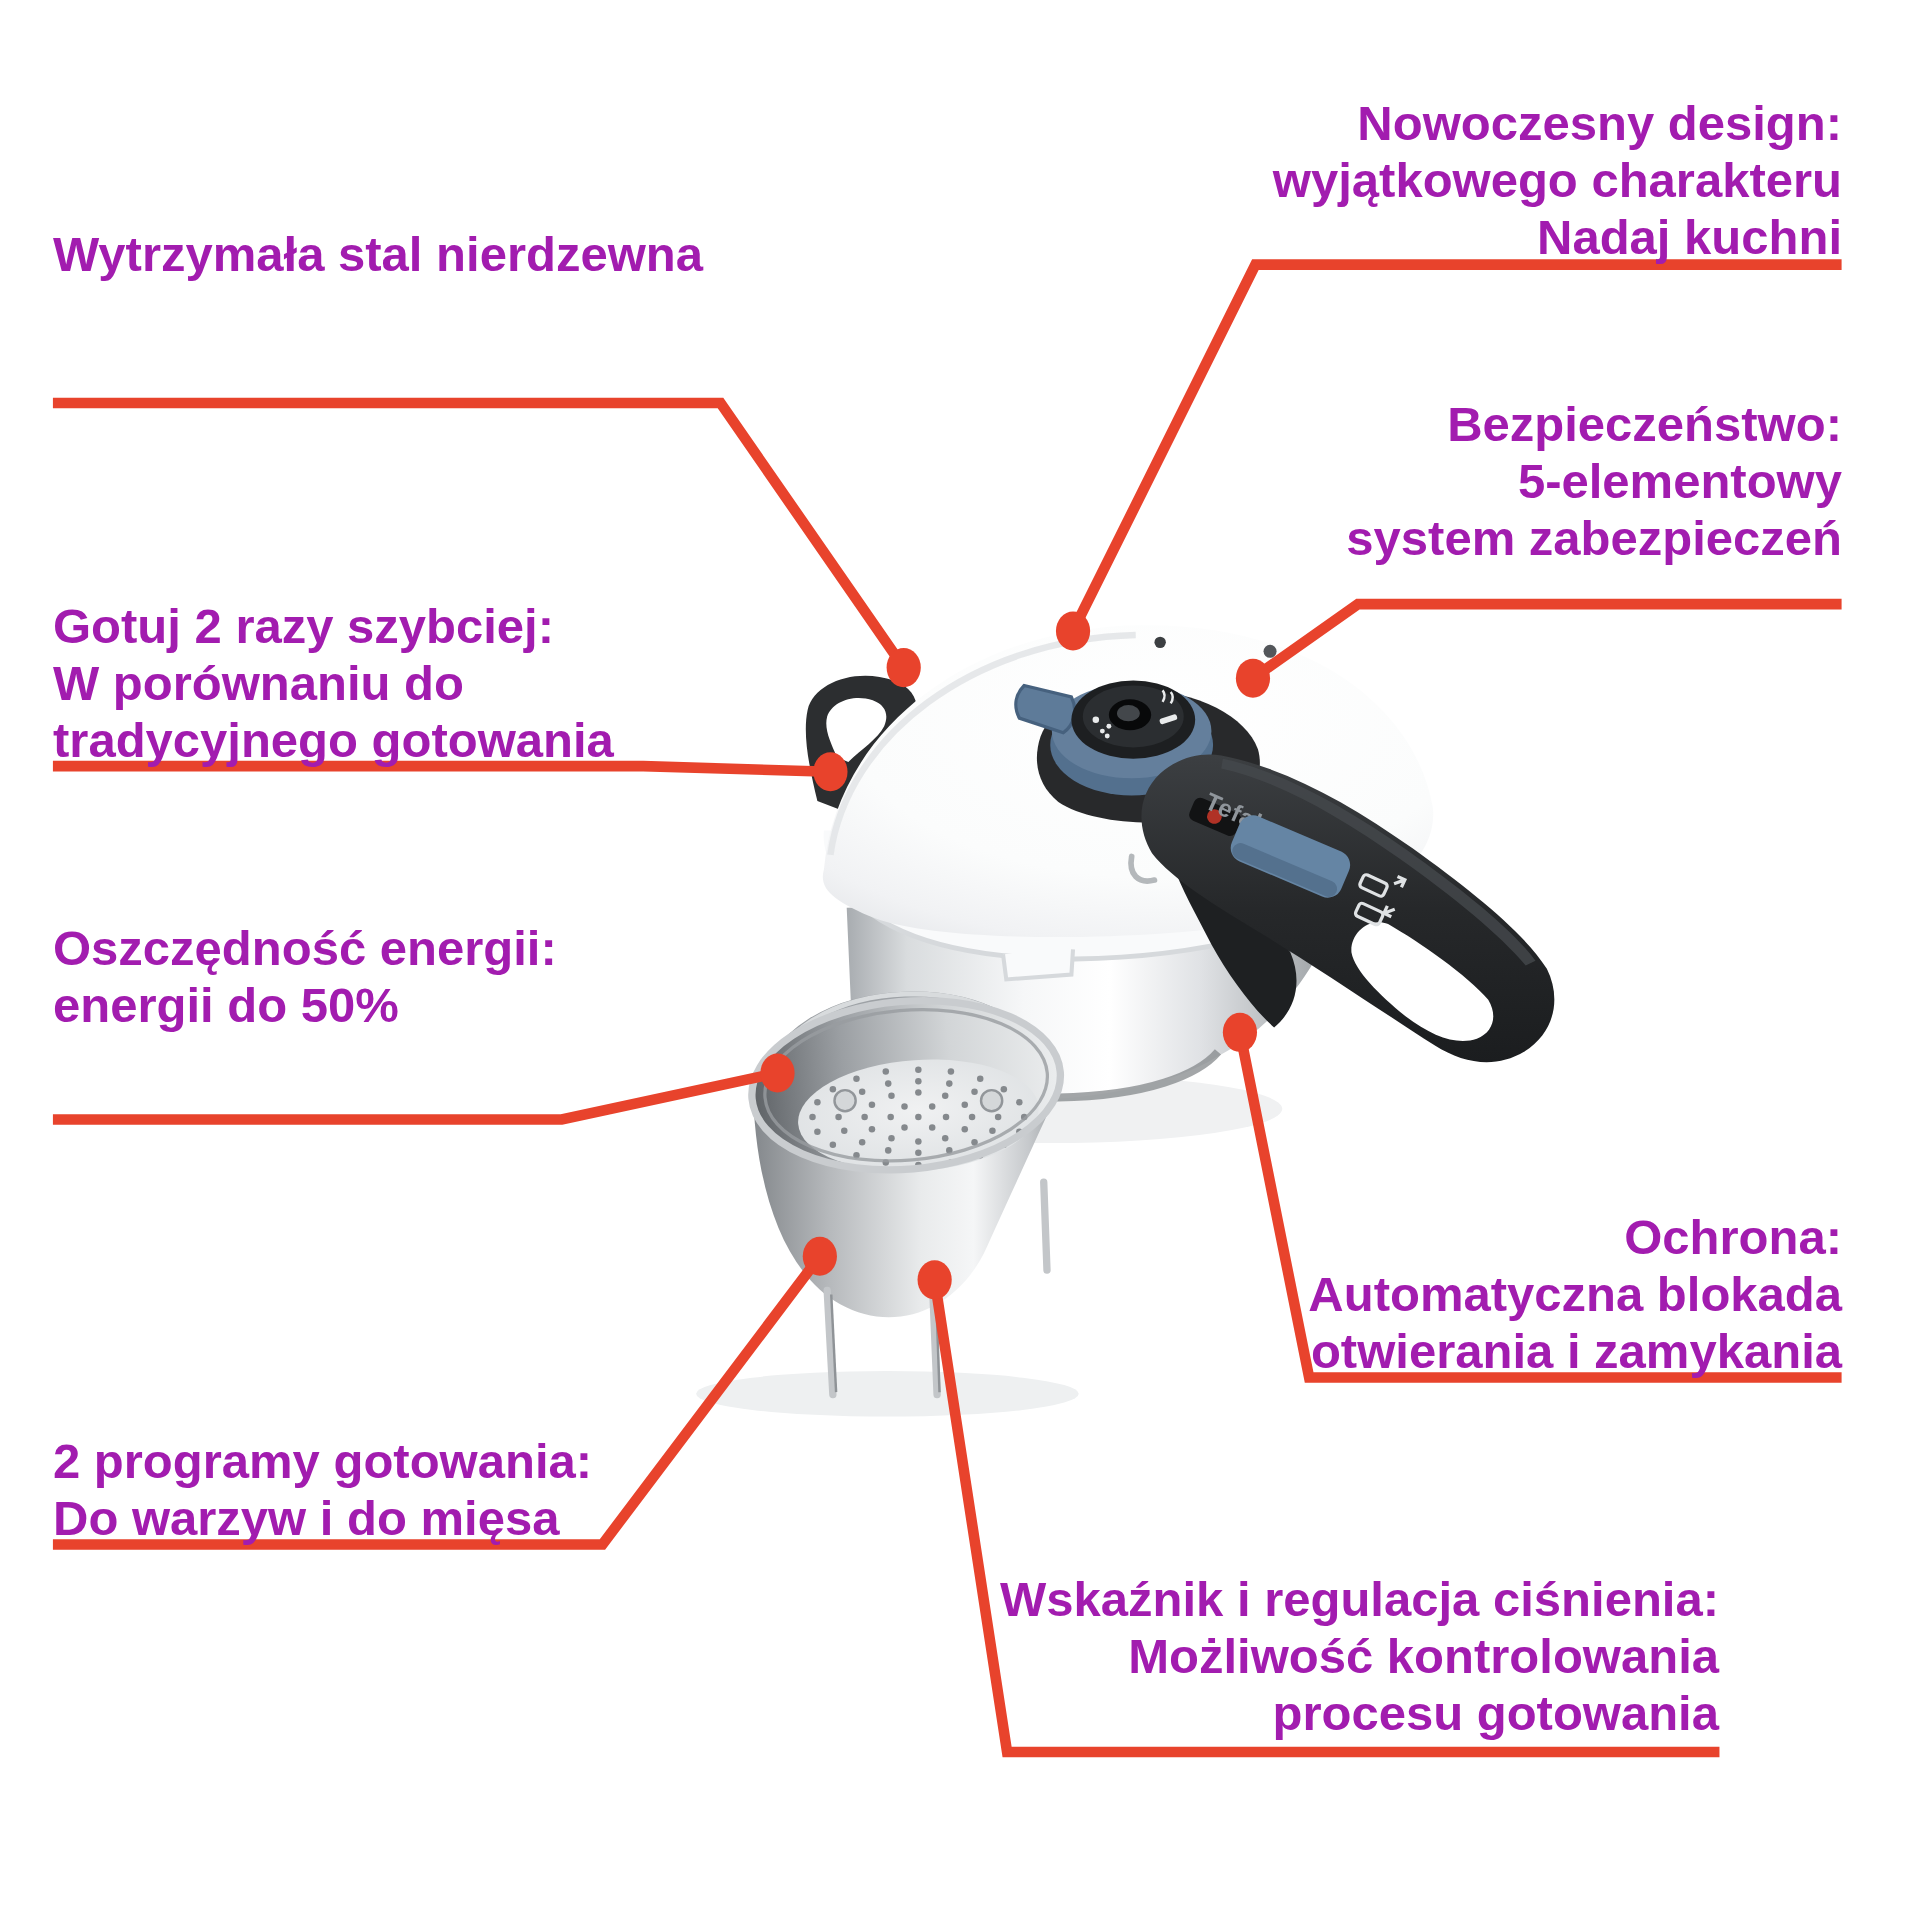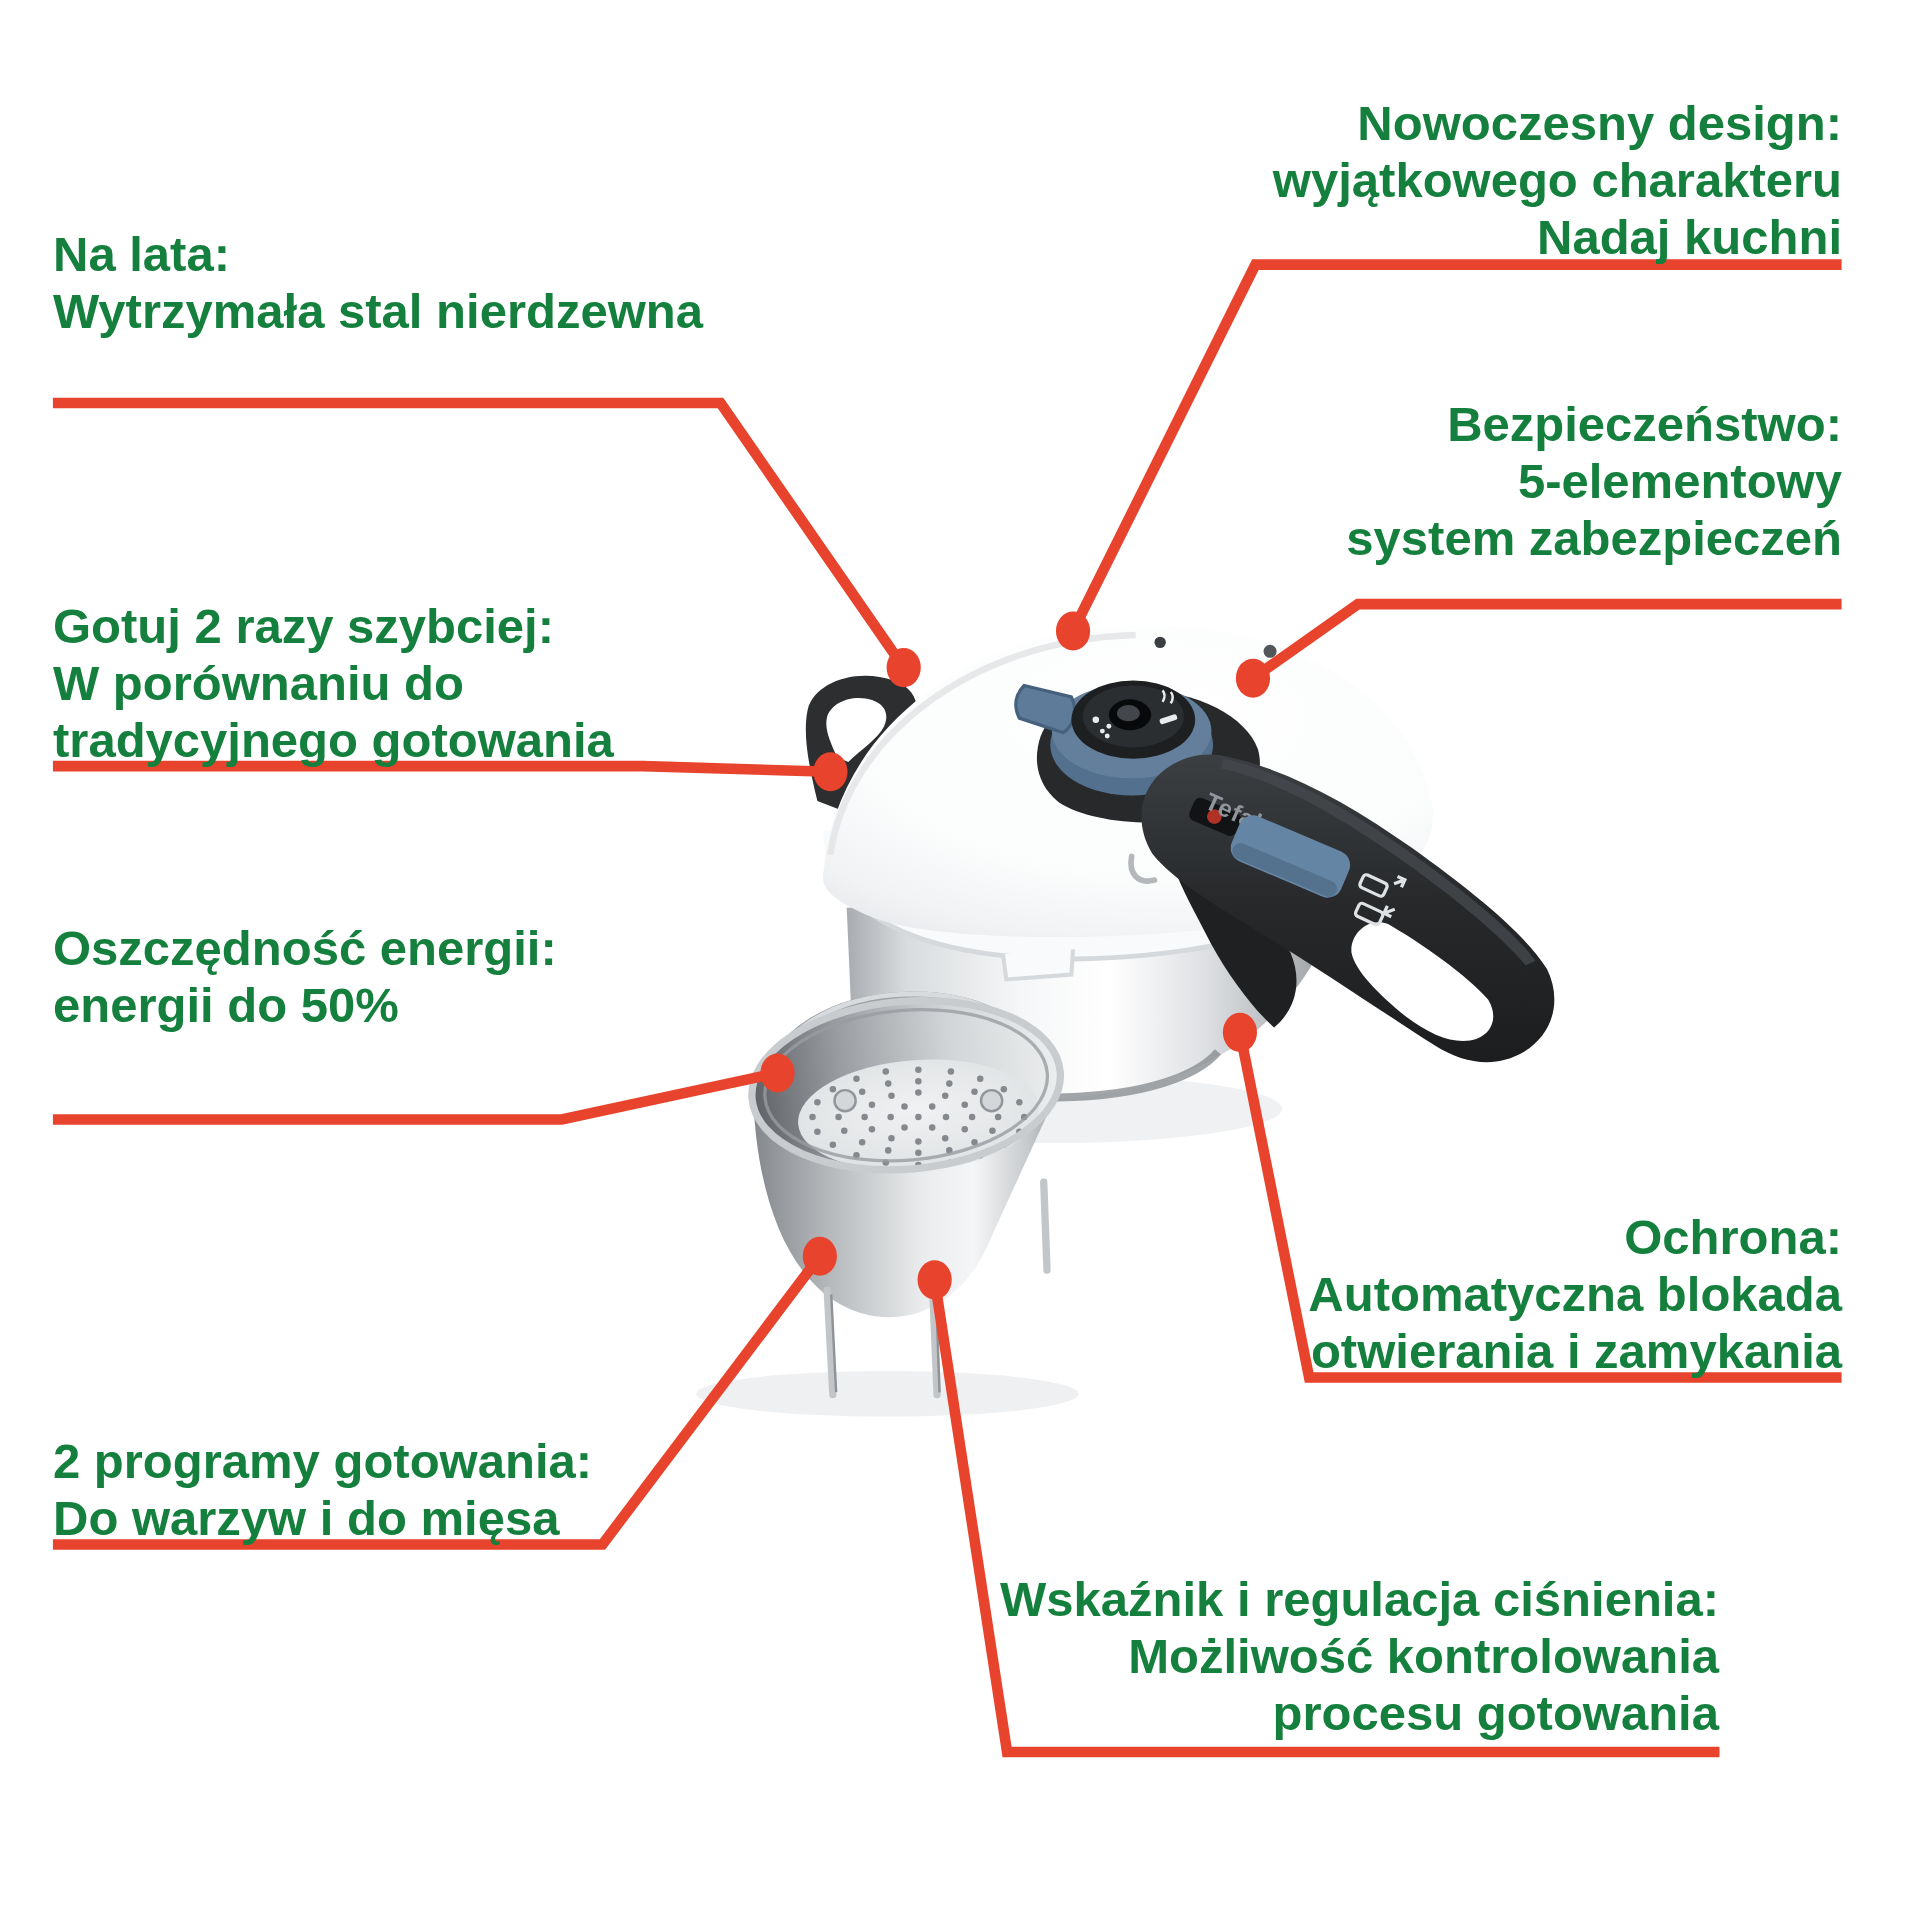--- a/index.html
+++ b/index.html
@@ -9,21 +9,21 @@
     background:#ffffff;
     font-family:"Liberation Sans", sans-serif;
     overflow:hidden;
   }
   .art{position:absolute;left:0;top:0;width:1923px;height:1923px;}
   .co{
     position:absolute;
     font-weight:bold;
     font-size:49px;
     line-height:57px;
-    color:#15803d;
+    color:#a21caf;
     white-space:nowrap;
     z-index:5;
   }
   .co.right{text-align:right;}
 </style>
 </head>
 <body>
 
 <div class="stage">
 
@@ -264,21 +264,20 @@
       <ellipse cx="1539" cy="833" rx="21" ry="24"></ellipse>
       <ellipse cx="1020" cy="948" rx="21" ry="24"></ellipse>
       <ellipse cx="955" cy="1318" rx="21" ry="24"></ellipse>
       <ellipse cx="1523" cy="1268" rx="21" ry="24"></ellipse>
       <ellipse cx="1007" cy="1543" rx="21" ry="24"></ellipse>
       <ellipse cx="1148" cy="1572" rx="21" ry="24"></ellipse>
     </g>
   </svg>
 
   <div class="co left" style="left:53px;top:226px">
-    <div>Na lata:</div>
     <div>Wytrzymała stal nierdzewna</div>
   </div>
 
   <div class="co right" style="right:81px;top:95px">
     <div>Nowoczesny design:</div>
     <div>wyjątkowego charakteru</div>
     <div>Nadaj kuchni</div>
   </div>
 
   <div class="co right" style="right:81px;top:396px">

